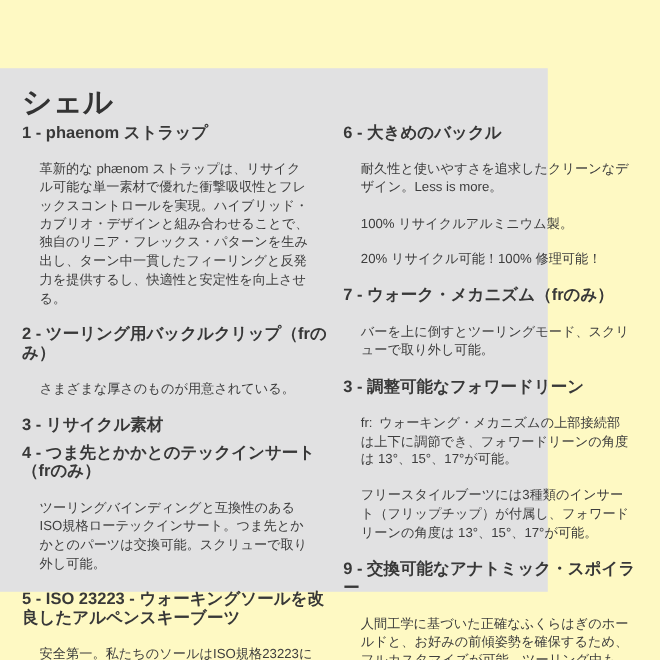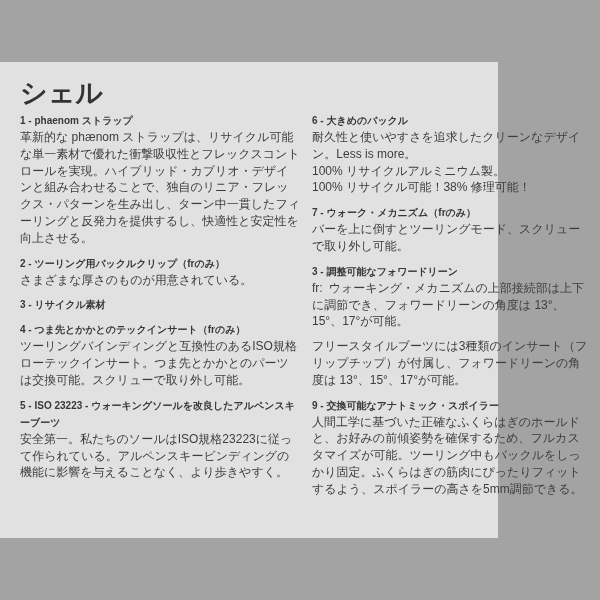--- a/index.html
+++ b/index.html
@@ -1,38 +1,38 @@
 <!DOCTYPE html>
 <html><head>
 <meta charset="utf-8">
 <style>
   html,body { margin:0; padding:0; }
   body { background:#ffffff; }
   .page {
     position:relative; width:600px; height:600px; overflow:hidden;
-    background:#a3a3a3; color:#3a3a3a;
+    background:#fef9c3; color:#3a3a3a;
     font-family:"Liberation Sans","DejaVu Sans",sans-serif;
   }
   .panel {
     position:absolute; left:0; top:62px; width:498px; height:476px;
     background:#e1e1e2;
   }
   .title {
     position:absolute; left:20px; top:79px; margin:0;
     font-size:27px; line-height:28px; font-weight:bold; color:#333333;
   }
   .col { position:absolute; top:112px; }
   .col-left  { left:20px;  width:280px; }
   .col-right { left:312px; width:276px; }
   .feature { margin:0 0 8px 0; }
   .feature-heading {
-    margin:0; font-size:10px; line-height:17px; font-weight:bold; color:#383838;
+    margin:0; font-size:15px; line-height:17px; font-weight:bold; color:#383838;
   }
   .feature-body {
-    margin:0; font-size:12px; line-height:16.8px; color:#3d3d3d;
+    margin:16px; font-size:12px; line-height:16.8px; color:#3d3d3d;
   }
   .lead { font-weight:normal; margin-right:6px; }
 </style>
 </head>
 <body>
 
 <div class="page">
   <div class="panel"></div>
   <h1 class="title">シェル</h1>
   <div class="col col-left" id="col-left">
@@ -54,21 +54,21 @@
       <section class="feature">
         <h2 class="feature-heading">5 -  ISO 23223 - ウォーキングソールを改良したアルペンスキーブーツ</h2>
         <p class="feature-body">安全第一。私たちのソールはISO規格23223に従って作られている。アルペンスキービンディングの機能に影響を与えることなく、より歩きやすく。</p>
       </section>
     </div>
   <div class="col col-right" id="col-right">
       <section class="feature">
         <h2 class="feature-heading">6 - 大きめのバックル</h2>
         <p class="feature-body">耐久性と使いやすさを追求したクリーンなデザイン。Less is more。</p>
         <p class="feature-body">100% リサイクルアルミニウム製。</p>
-        <p class="feature-body">100% リサイクル可能！38% 修理可能！</p>
+        <p class="feature-body">20% リサイクル可能！100% 修理可能！</p>
       </section>
       <section class="feature">
         <h2 class="feature-heading">7 - ウォーク・メカニズム（frのみ）</h2>
         <p class="feature-body">バーを上に倒すとツーリングモード、スクリューで取り外し可能。</p>
       </section>
       <section class="feature">
         <h2 class="feature-heading">3 - 調整可能なフォワードリーン</h2>
         <p class="feature-body"><span class="lead">fr:</span>ウォーキング・メカニズムの上部接続部は上下に調節でき、フォワードリーンの角度は 13°、15°、17°が可能。</p>
       </section>
       <section class="feature">

